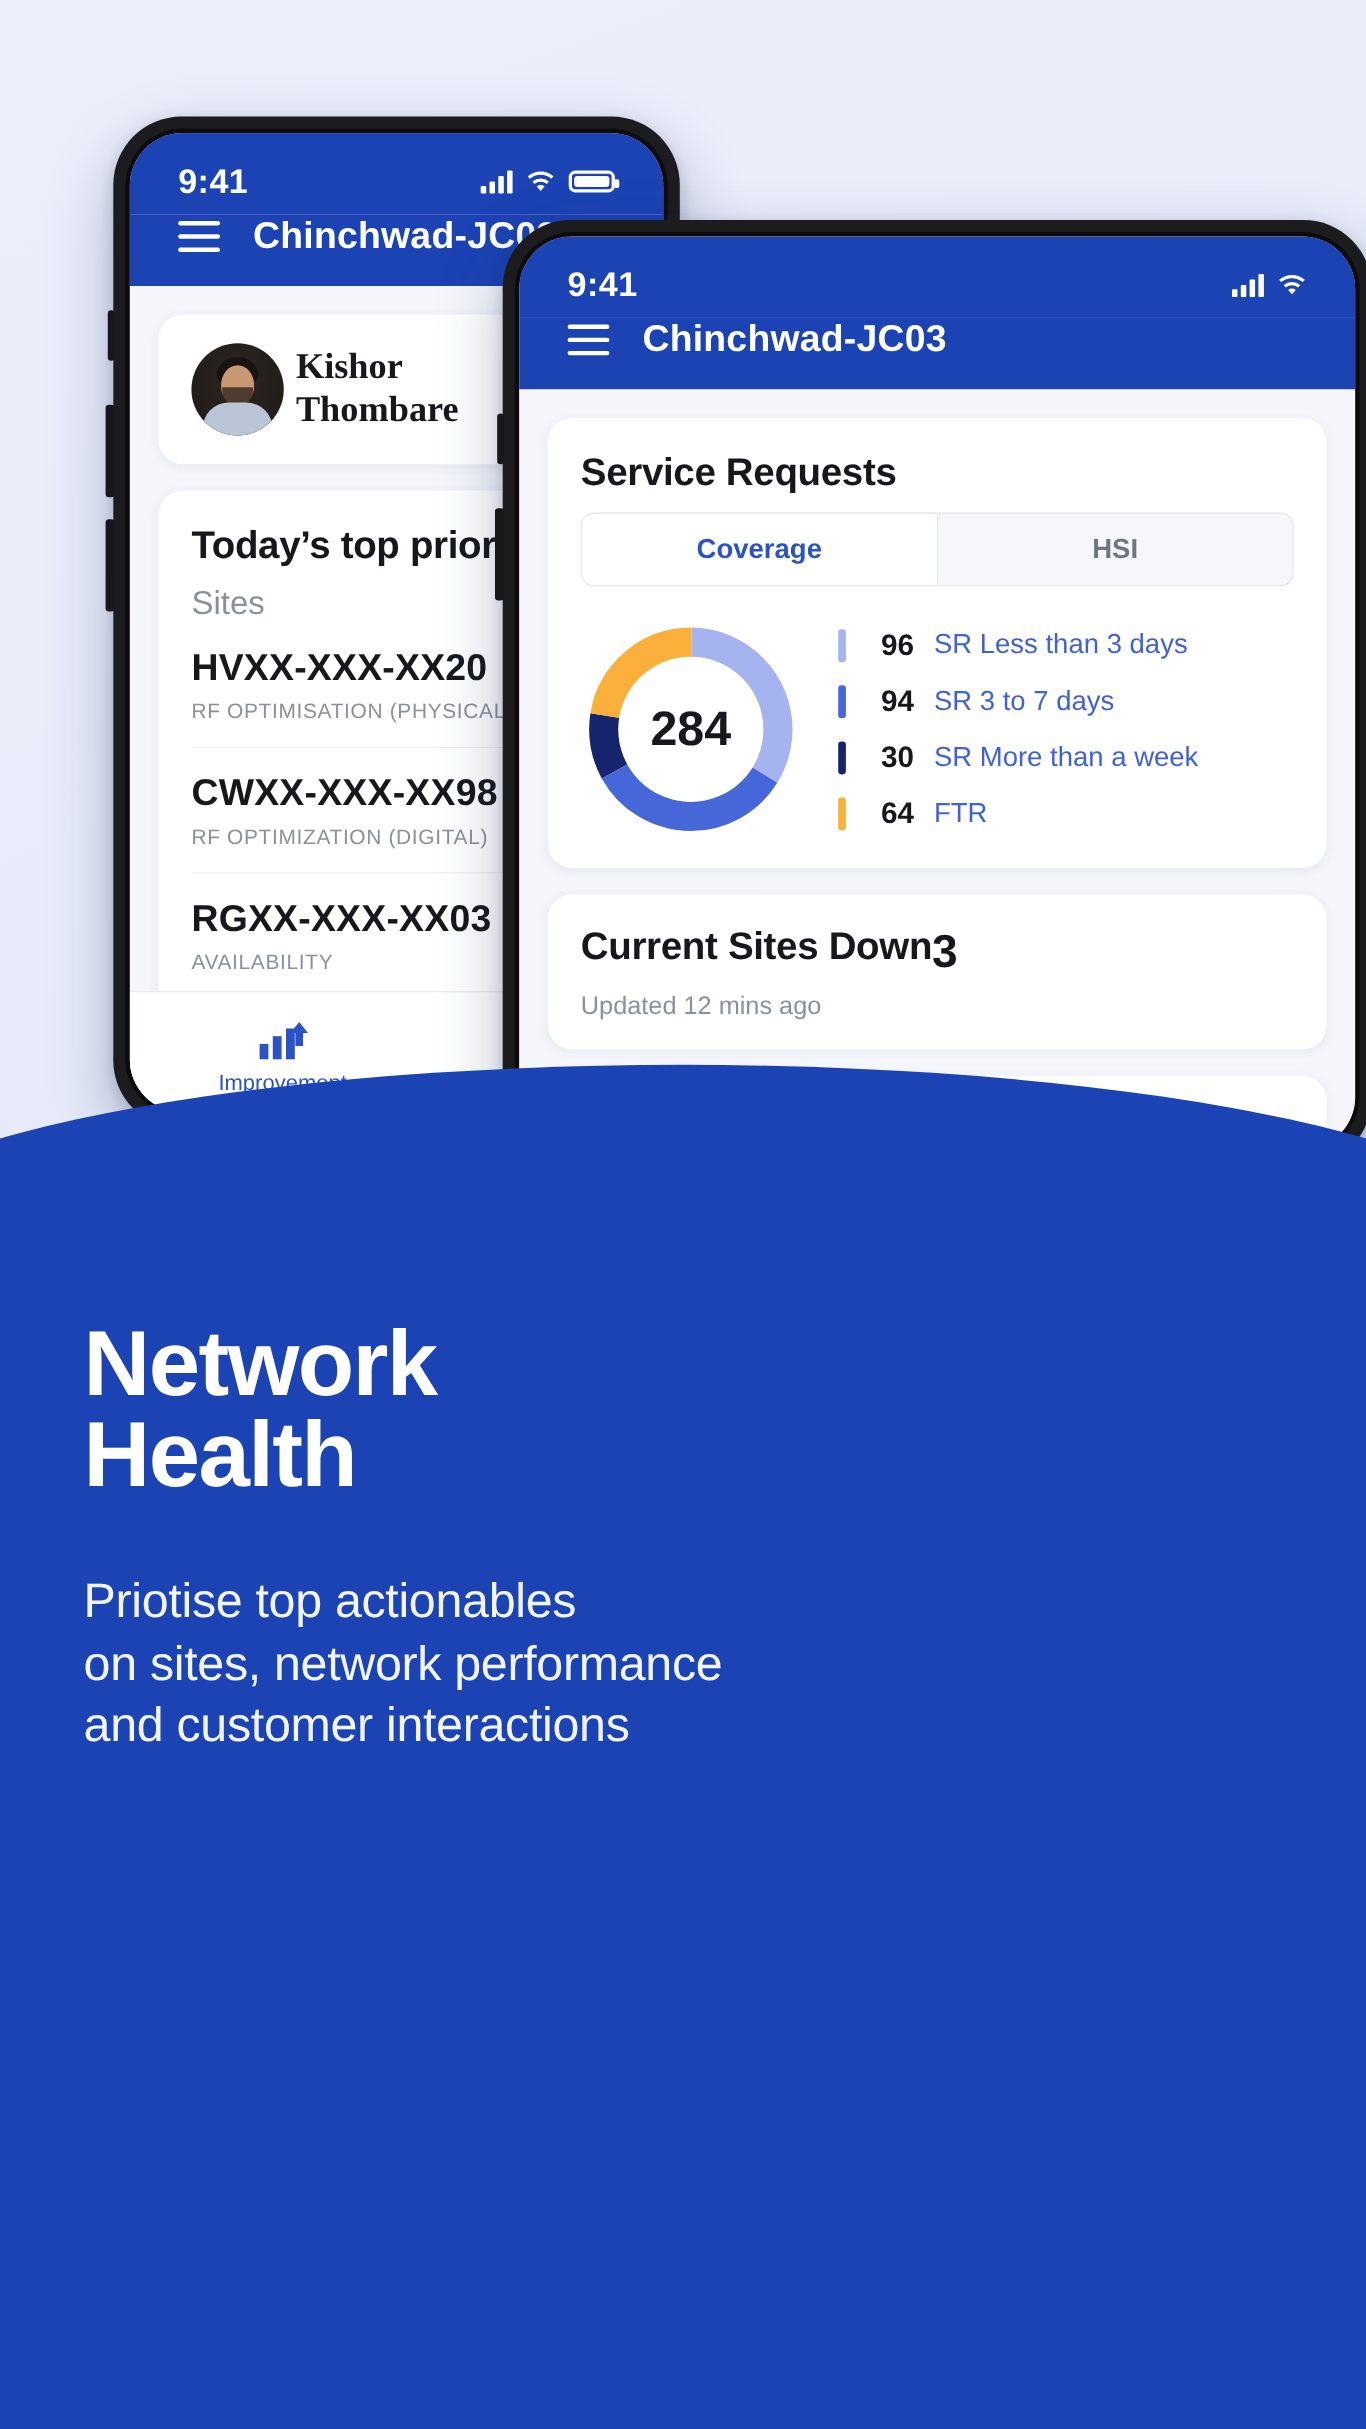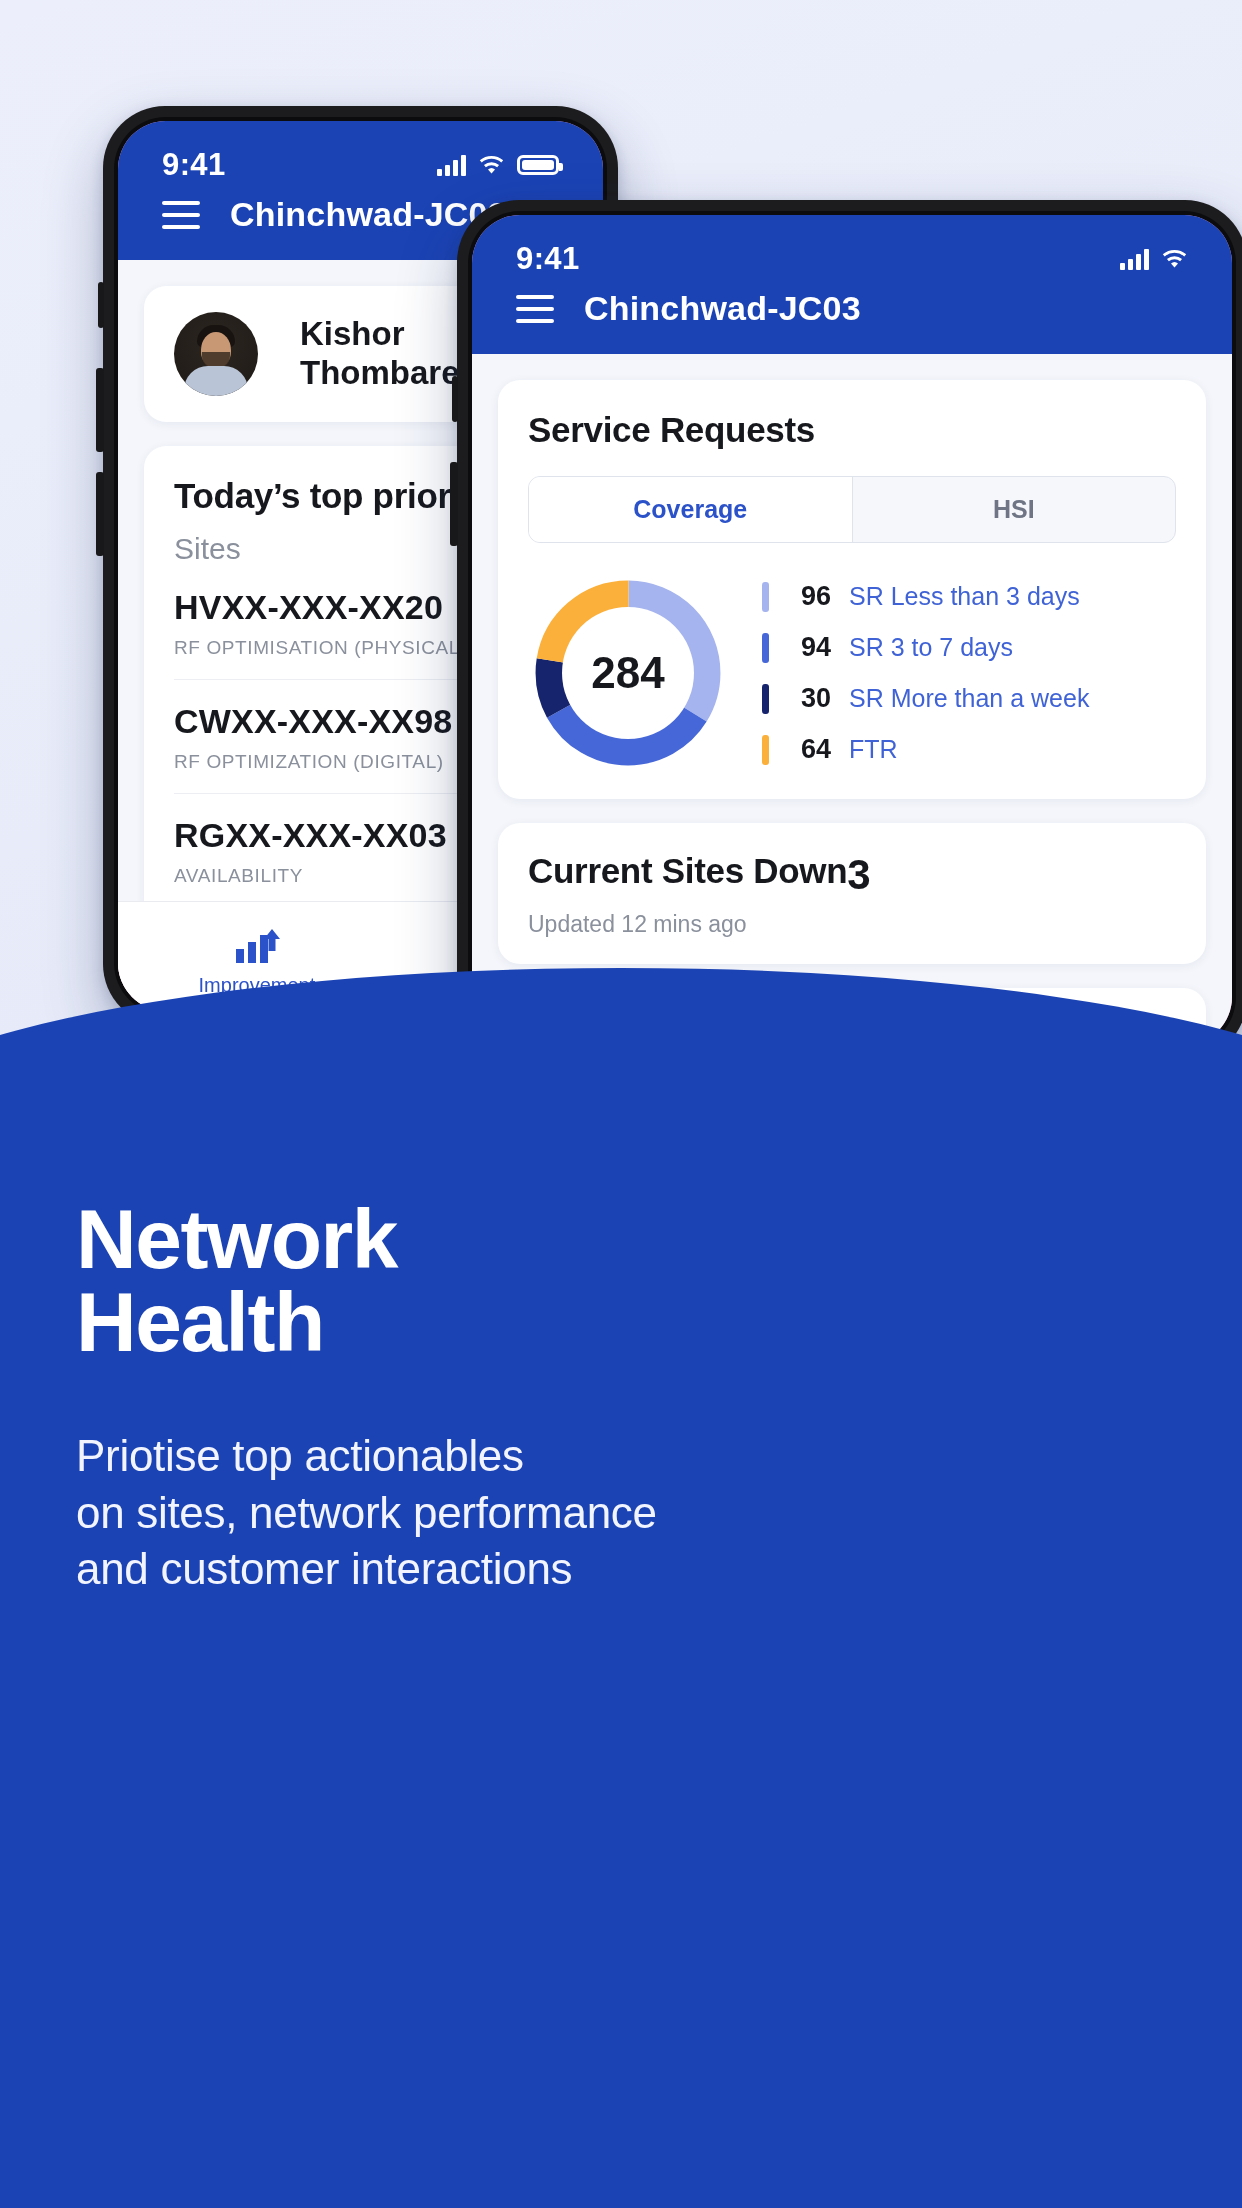--- a/index.html
+++ b/index.html
@@ -66,21 +66,21 @@
   .appbar{background:#1b43b4;color:#fff;display:flex;align-items:center;gap:30px;padding:0 44px 26px 44px;}
   .hamburger{width:38px;height:28px;display:flex;flex-direction:column;justify-content:space-between;flex:none;cursor:pointer;}
   .hamburger span{display:block;height:4px;background:#fff;border-radius:2px;}
   .appbar-title{font-size:34px;font-weight:700;letter-spacing:.2px;white-space:nowrap;}
 
   
   .body-scroll{background:#f4f6fb;height:100%;padding:26px 26px 0 26px;box-sizing:border-box;}
   .card{background:#fff;border-radius:22px;box-shadow:0 2px 10px rgba(40,55,100,.07);margin-bottom:24px;}
 
   
-  .profile{display:flex;align-items:center;padding:26px 30px;gap:42px;}
+  .profile{display:flex;align-items:center;padding:26px 30px;gap:11px;font-family:Liberation Serif, serif;}
   .avatar{
     width:84px;height:84px;border-radius:50%;flex:none;overflow:hidden;position:relative;
     background:radial-gradient(circle at 50% 38%, #2b2620 0%, #241f1a 55%, #1d1915 100%);
   }
   .avatar .face{position:absolute;left:27px;top:20px;width:30px;height:36px;border-radius:50% 50% 46% 46%;background:#c89874;}
   .avatar .hair{position:absolute;left:23px;top:13px;width:38px;height:22px;border-radius:19px 19px 6px 6px;background:#181310;}
   .avatar .beard{position:absolute;left:28px;top:40px;width:28px;height:18px;border-radius:0 0 16px 16px;background:#3a2b20;opacity:.85;}
   .avatar .shirt{position:absolute;left:10px;bottom:0;width:64px;height:30px;border-radius:24px 24px 0 0;background:#b9c4d6;}
   .pname{font-size:33px;font-weight:700;color:#16181d;line-height:1.18;}
   .pmeta{margin-left:auto;font-size:20px;color:#7c828f;white-space:nowrap;}
@@ -100,21 +100,21 @@
     border-top:1px solid #e9ebf1;display:flex;align-items:center;justify-content:space-around;
     padding-top:10px;box-sizing:border-box;
   }
   .tab{display:flex;flex-direction:column;align-items:center;gap:9px;color:#2c52c9;font-size:20px;font-weight:500;}
   .tab.muted{color:#7f8694;}
 
   
   .sr-card{padding:30px 30px 26px 30px;}
   .sr-title{font-size:35px;font-weight:700;color:#16181d;letter-spacing:-.3px;}
   .segmented{
-    margin-top:26px;display:flex;border:1px solid #dfe3ec;border-radius:12px;overflow:hidden;background:#f6f7fb;
+    margin-top:16px;display:flex;border:1px solid #dfe3ec;border-radius:12px;overflow:hidden;background:#f6f7fb;
   }
   .seg{flex:1;text-align:center;padding:18px 6px;font-size:25px;color:#6f7585;font-weight:600;border-right:1px solid #dfe3ec;}
   .seg:last-child{border-right:none;}
   .seg.active{background:#fff;color:#2c52c9;}
   .donut-wrap{margin-top:30px;display:flex;align-items:center;gap:34px;}
   .donut{width:200px;height:200px;flex:none;position:relative;}
   .donut .hole{
     position:absolute;left:50%;top:50%;transform:translate(-50%,-50%);
     width:120px;height:120px;border-radius:50%;background:#fff;
     display:flex;align-items:center;justify-content:center;

